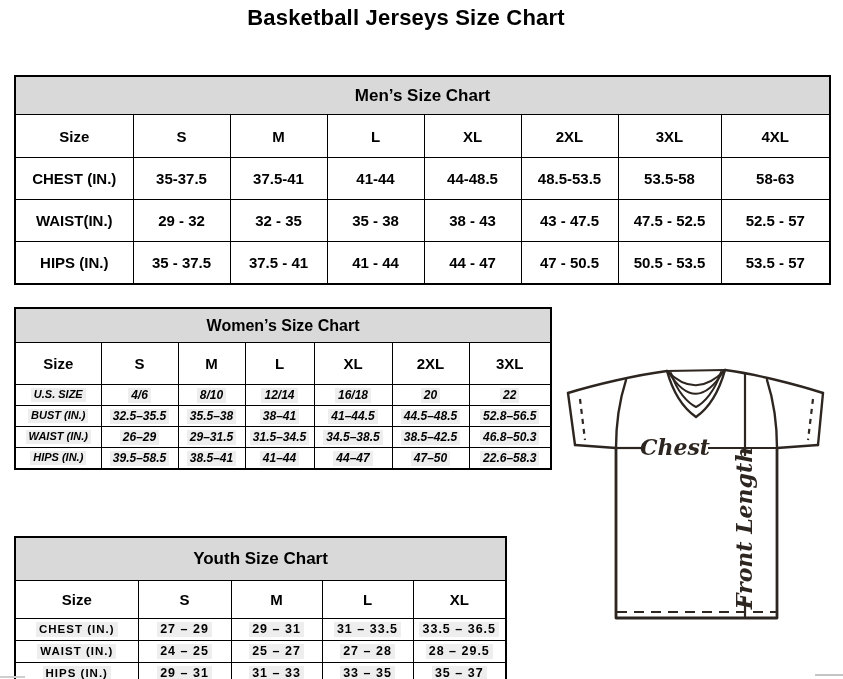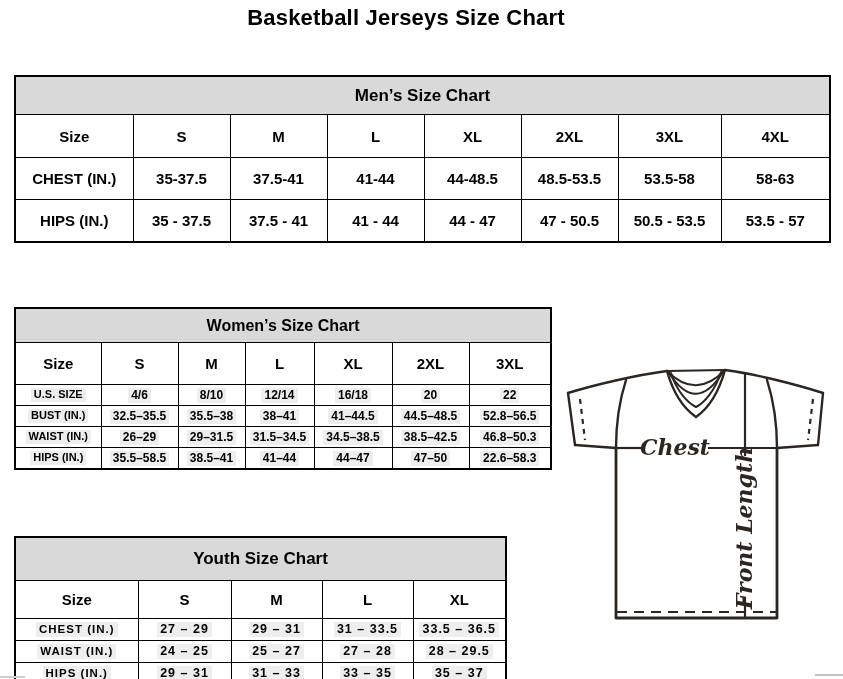--- a/index.html
+++ b/index.html
@@ -14,21 +14,21 @@
   .hdr{background:#d9d9d9;font-size:17px;}
   
   .men{left:14px;top:75px;width:815px;}
   .men .hdr{height:37px;}
   .men .size-row th{height:42px;font-size:15px;}
   .men tbody td{height:41px;font-size:15px;}
   
   .women{left:14px;top:307px;width:536px;}
   .women .hdr{height:33px;font-size:16px;}
   .women .size-row th{height:41px;font-size:15px;}
-  .women tbody td{height:20px;font-size:12px;}
+  .women tbody td{height:20px;font-size:12px;font-style:italic;}
   .women tbody .rowlabel{font-size:11px;}
   
   .youth{left:14px;top:492px;width:491px;margin-top:44px;}
   .youth .hdr{height:42px;}
   .youth .size-row th{height:37px;font-size:15px;}
   .youth tbody td{height:21px;font-size:12.5px;}
   .youth tbody .rowlabel{font-size:11.5px;}
   .youth tbody .hl{letter-spacing:1px;}
   .hl{background:#eeeeee;padding:0 3px;display:inline-block;line-height:1.25;}
   
@@ -76,20 +76,30 @@
     <tbody>
       <tr>
         <td class="rowlabel">CHEST (IN.)</td>
         <td>35-37.5</td>
         <td>37.5-41</td>
         <td>41-44</td>
         <td>44-48.5</td>
         <td>48.5-53.5</td>
         <td>53.5-58</td>
         <td>58-63</td>
+      </tr>
+      <tr>
+        <td class="rowlabel">WAIST(IN.)</td>
+        <td>29 - 32</td>
+        <td>32 - 35</td>
+        <td>35 - 38</td>
+        <td>38 - 43</td>
+        <td>43 - 47.5</td>
+        <td>47.5 - 52.5</td>
+        <td>52.5 - 57</td>
       </tr>
       <tr>
         <td class="rowlabel">HIPS (IN.)</td>
         <td>35 - 37.5</td>
         <td>37.5 - 41</td>
         <td>41 - 44</td>
         <td>44 - 47</td>
         <td>47 - 50.5</td>
         <td>50.5 - 53.5</td>
         <td>53.5 - 57</td>
@@ -144,21 +154,21 @@
         <td class="rowlabel"><span class="hl">WAIST (IN.)</span></td>
         <td><span class="hl">26–29</span></td>
         <td><span class="hl">29–31.5</span></td>
         <td><span class="hl">31.5–34.5</span></td>
         <td><span class="hl">34.5–38.5</span></td>
         <td><span class="hl">38.5–42.5</span></td>
         <td><span class="hl">46.8–50.3</span></td>
       </tr>
       <tr>
         <td class="rowlabel"><span class="hl">HIPS (IN.)</span></td>
-        <td><span class="hl">35.5–58.5</span></td>
+        <td><span class="hl">39.5–58.5</span></td>
         <td><span class="hl">38.5–41</span></td>
         <td><span class="hl">41–44</span></td>
         <td><span class="hl">44–47</span></td>
         <td><span class="hl">47–50</span></td>
         <td><span class="hl">22.6–58.3</span></td>
       </tr>
     </tbody>
   </table>
 
   <table class="tbl youth">

